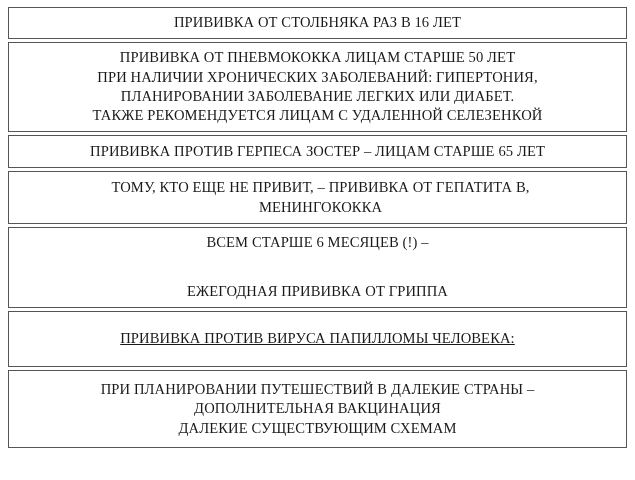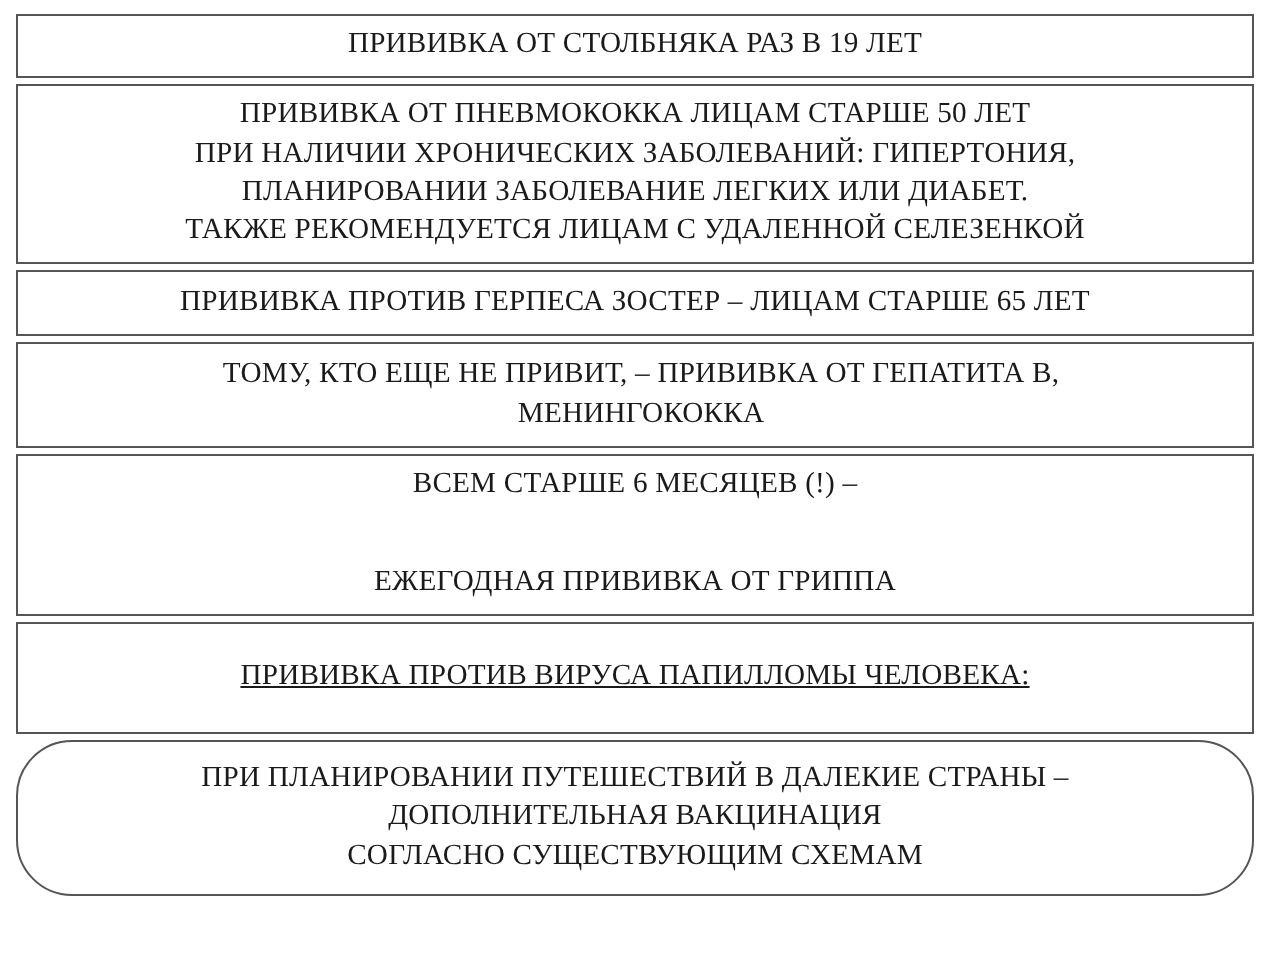--- a/index.html
+++ b/index.html
@@ -30,21 +30,20 @@
     text-align: center;
     display: flex;
     flex-direction: column;
     align-items: center;
     justify-content: center;
     padding: 5px 6px;
     margin-bottom: 3px;
   }
   .row:last-child {
     margin-bottom: 12px;
-    border-radius: 28px;
   }
   .line {
     display: block;
     font-size: 14.6px;
     line-height: 1.33;
     letter-spacing: 0.1px;
     font-weight: 400;
     white-space: nowrap;
   }
   .r1 { flex: 0 0 32px; }
@@ -54,21 +53,21 @@
   .r5 { flex: 0 0 53px; gap: 30px; }
   .r6 { flex: 0 0 56px; text-decoration: underline; }
   .r7 { flex: 0 0 78px; }
 </style>
 </head>
 <body>
 
 <div class="sheet">
 
   <div class="row r1">
-    <span class="line">ПРИВИВКА ОТ СТОЛБНЯКА РАЗ В 19 ЛЕТ</span>
+    <span class="line">ПРИВИВКА ОТ СТОЛБНЯКА РАЗ В 16 ЛЕТ</span>
   </div>
 
   <div class="row r2">
     <span class="line">ПРИВИВКА ОТ ПНЕВМОКОККА ЛИЦАМ СТАРШЕ 50 ЛЕТ</span>
     <span class="line">ПРИ НАЛИЧИИ ХРОНИЧЕСКИХ ЗАБОЛЕВАНИЙ: ГИПЕРТОНИЯ,</span>
     <span class="line">ПЛАНИРОВАНИИ ЗАБОЛЕВАНИЕ ЛЕГКИХ ИЛИ ДИАБЕТ.</span>
     <span class="line">ТАКЖЕ РЕКОМЕНДУЕТСЯ ЛИЦАМ С УДАЛЕННОЙ СЕЛЕЗЕНКОЙ</span>
   </div>
 
   <div class="row r3">
@@ -85,16 +84,16 @@
     <span class="line">ЕЖЕГОДНАЯ ПРИВИВКА ОТ ГРИППА</span>
   </div>
 
   <div class="row r6">
     <span class="line">ПРИВИВКА ПРОТИВ ВИРУСА ПАПИЛЛОМЫ ЧЕЛОВЕКА:</span>
   </div>
 
   <div class="row r7">
     <span class="line">ПРИ ПЛАНИРОВАНИИ ПУТЕШЕСТВИЙ В ДАЛЕКИЕ СТРАНЫ –</span>
     <span class="line">ДОПОЛНИТЕЛЬНАЯ ВАКЦИНАЦИЯ</span>
-    <span class="line">СОГЛАСНО СУЩЕСТВУЮЩИМ СХЕМАМ</span>
+    <span class="line">ДАЛЕКИЕ СУЩЕСТВУЮЩИМ СХЕМАМ</span>
   </div>
 
 </div>
 
 </body></html>

